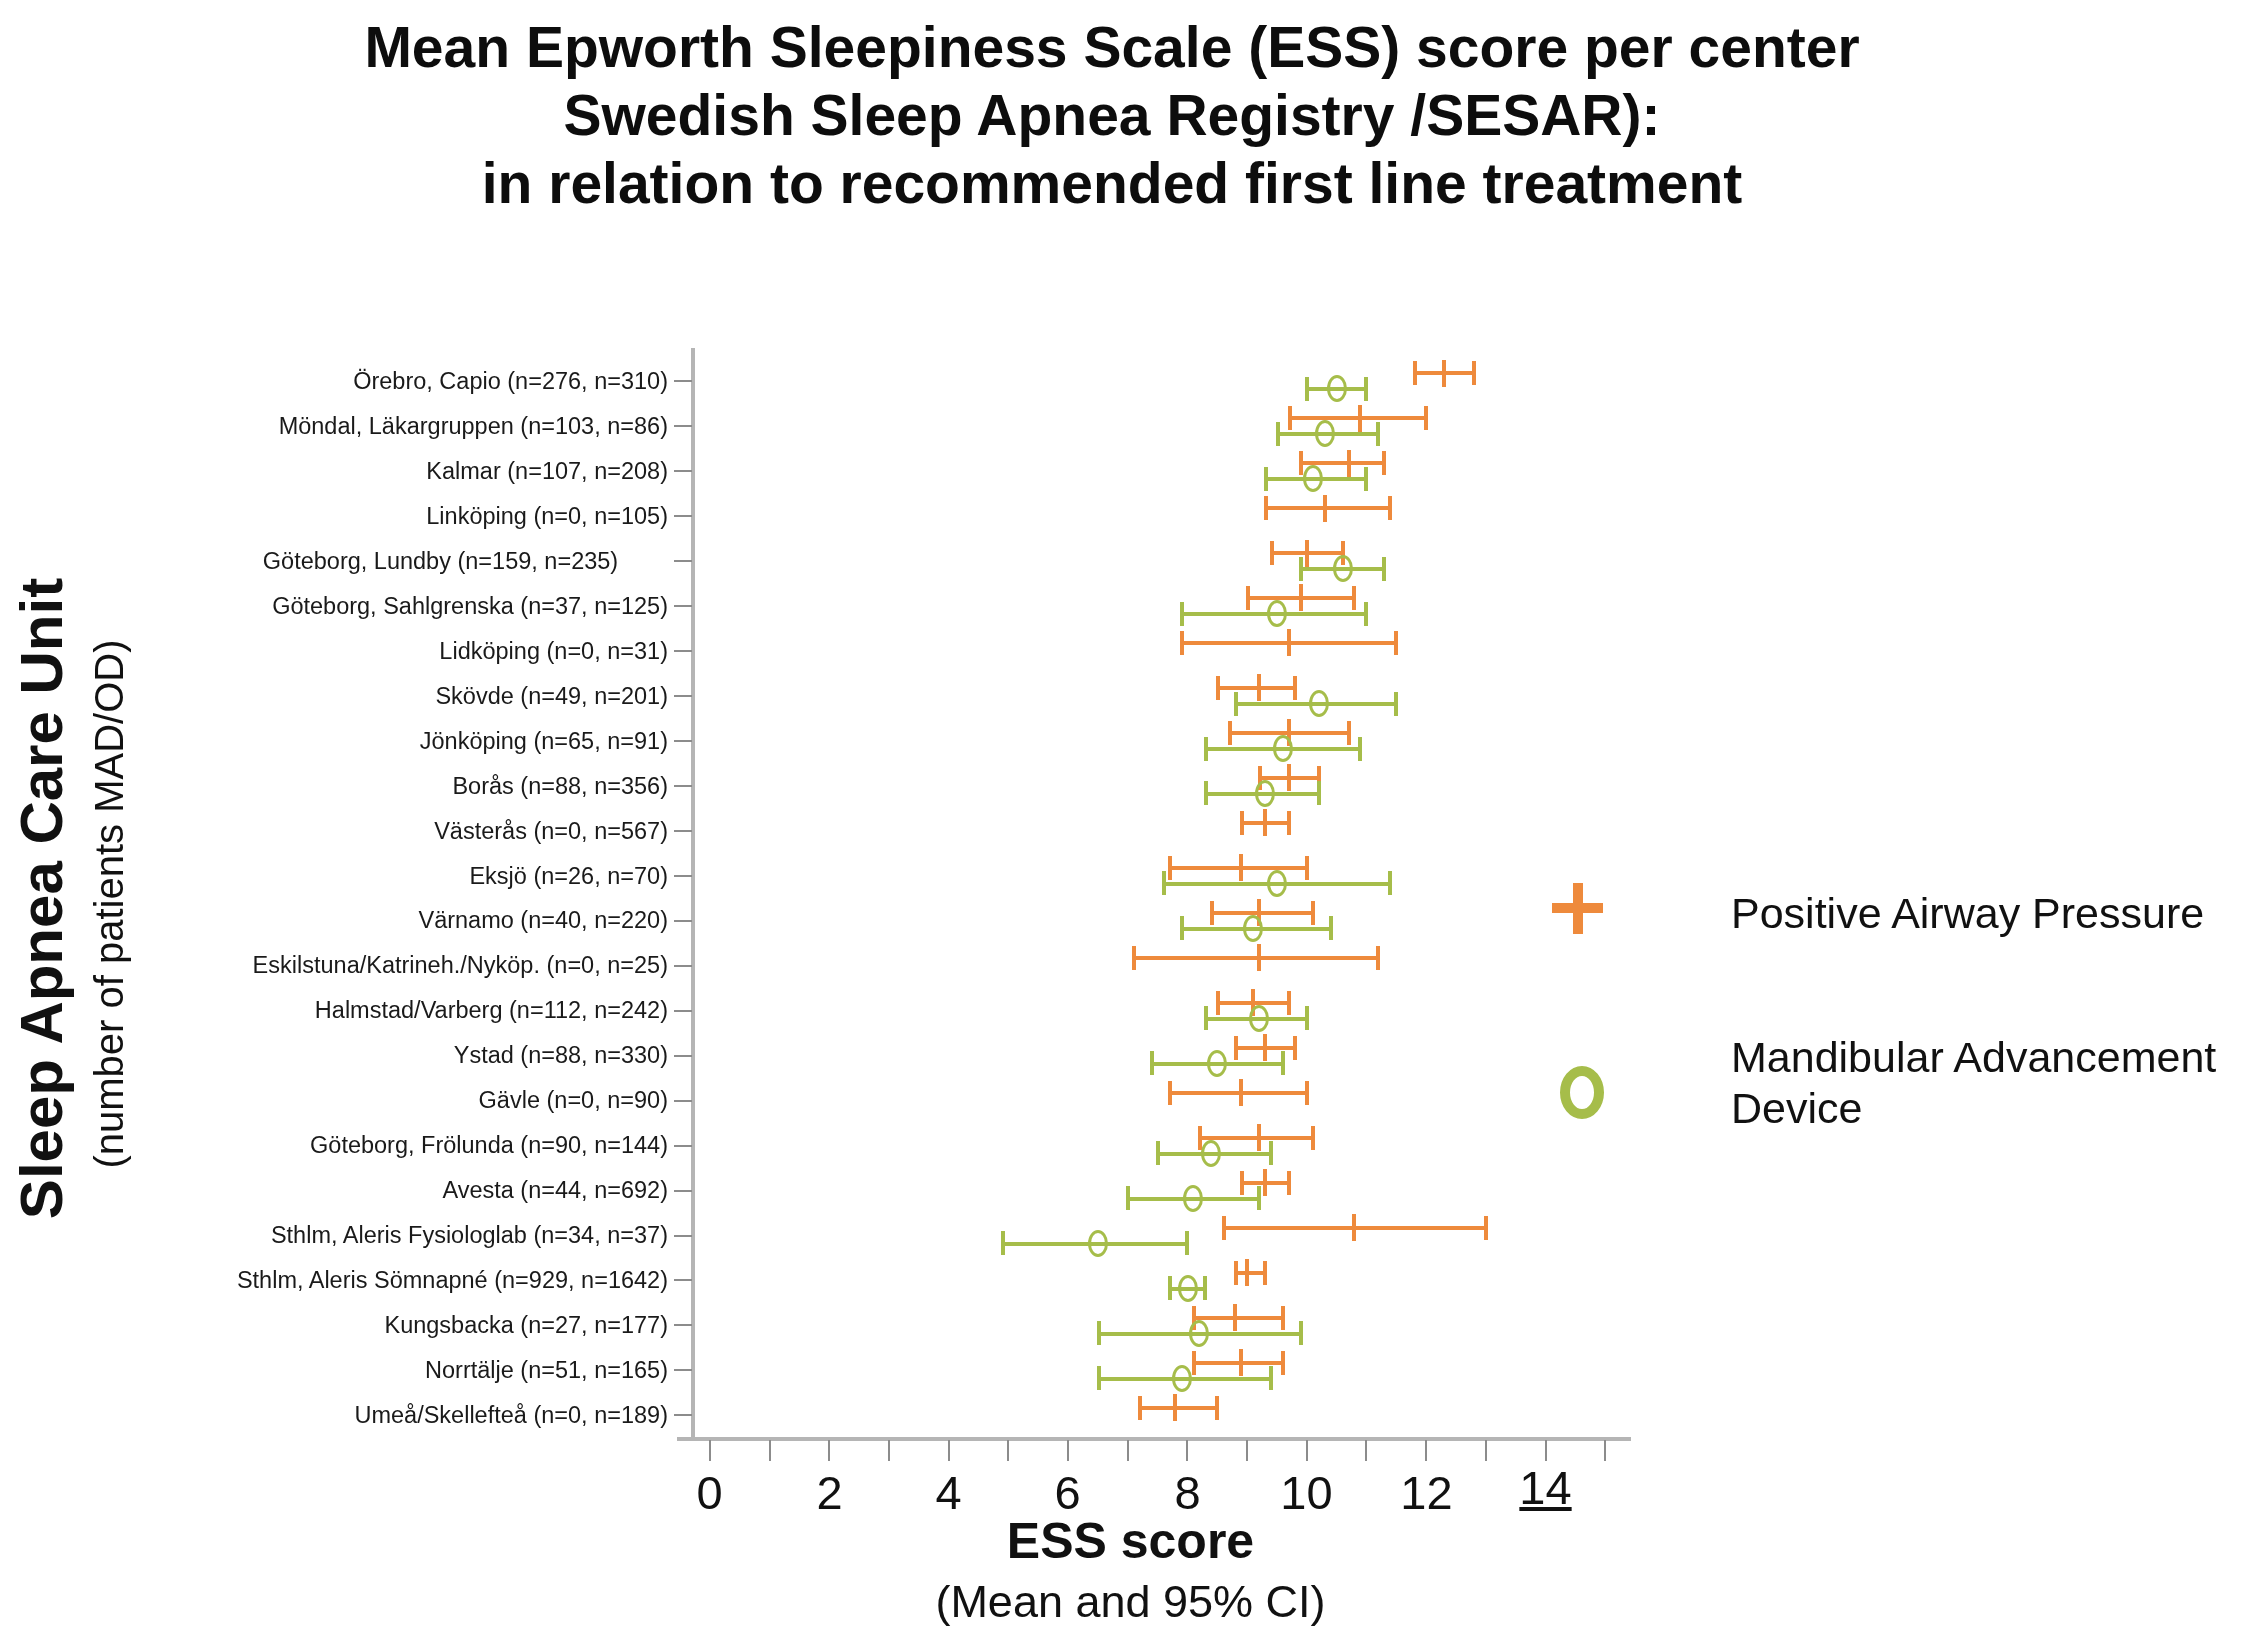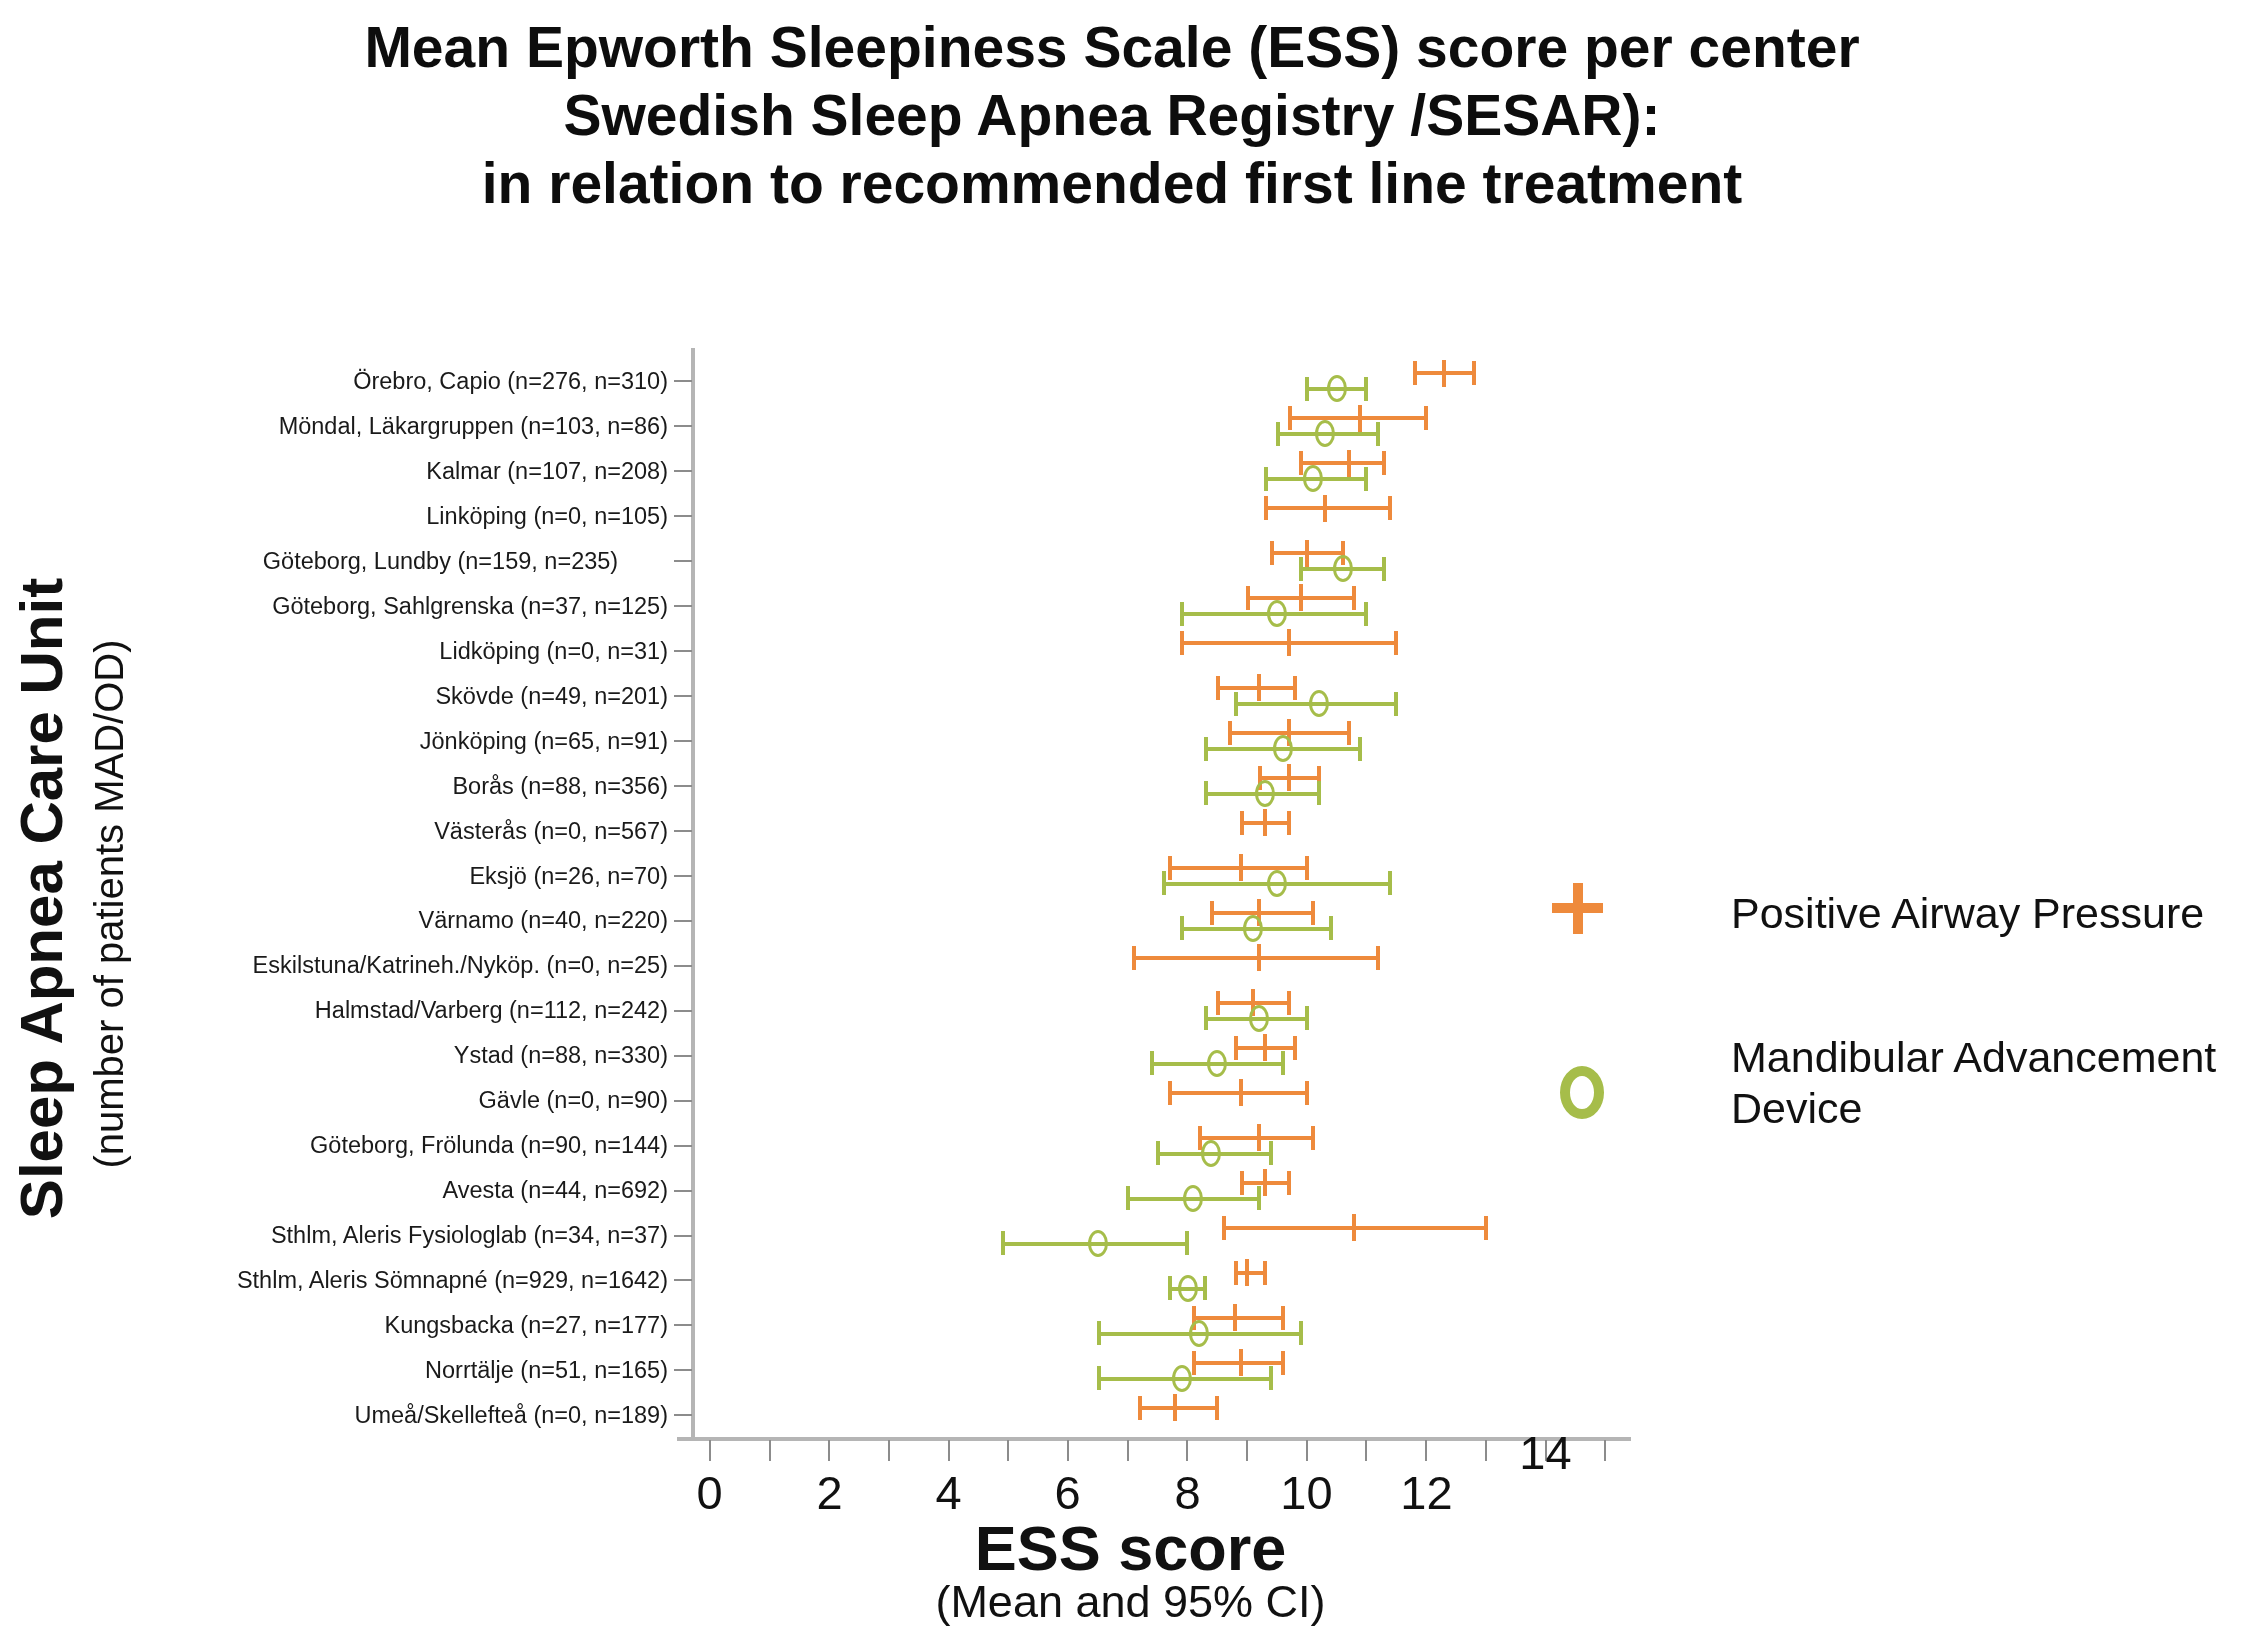--- a/index.html
+++ b/index.html
@@ -39,21 +39,21 @@
     height:28px;line-height:28px;
     font-size:23.5px;text-align:right;
     white-space:nowrap;color:#1a1a1a;
   }
   .x-tick-label{
     width:85px;text-align:center;
     font-size:47px;color:#111;
   }
   #x-axis-title{
     left:846px;top:1512px;width:569px;
-    text-align:center;font-weight:bold;font-size:63px;
+    text-align:center;font-weight:bold;font-size:50px;
   }
   #x-axis-subtitle{
     left:846px;top:1576px;width:569px;
     text-align:center;font-size:45px;
   }
   .err-bar,.err-cap,.err-mid{position:absolute;}
   .mad-ring{
     position:absolute;width:20px;height:27px;
     border-radius:50%;background:transparent;
     box-sizing:border-box;
@@ -151,21 +151,21 @@
       <div class="tick" style="position: absolute; left: 1485px; top: 1440px; width: 2.1px; height: 21px;"></div>
       <div class="tick" style="position: absolute; left: 1545px; top: 1440px; width: 2.1px; height: 21px;"></div>
       <div class="tick" style="position: absolute; left: 1604px; top: 1440px; width: 2.1px; height: 21px;"></div>
       <div class="x-tick-label" style="position: absolute; left: 667px; top: 1465px;">0</div>
       <div class="x-tick-label" style="position: absolute; left: 787px; top: 1465px;">2</div>
       <div class="x-tick-label" style="position: absolute; left: 906px; top: 1465px;">4</div>
       <div class="x-tick-label" style="position: absolute; left: 1025px; top: 1465px;">6</div>
       <div class="x-tick-label" style="position: absolute; left: 1145px; top: 1465px;">8</div>
       <div class="x-tick-label" style="position: absolute; left: 1264px; top: 1465px;">10</div>
       <div class="x-tick-label" style="position: absolute; left: 1384px; top: 1465px;">12</div>
-      <div class="x-tick-label" style="position: absolute; left: 1503px; top: 1425px;">14</div>
+      <div class="x-tick-label" style="position: absolute; left: 1503px; top: 1460px; text-decoration: underline;">14</div>
       <div class="err-bar" style="position: absolute; left: 1414px; top: 371px; width: 60px; height: 3.6px; background: rgb(238, 138, 60);"></div>
       <div class="err-cap" style="position: absolute; left: 1413px; top: 361px; width: 3.6px; height: 24px; background: rgb(238, 138, 60);"></div>
       <div class="err-cap" style="position: absolute; left: 1472px; top: 361px; width: 3.6px; height: 24px; background: rgb(238, 138, 60);"></div>
       <div class="err-mid" style="position: absolute; left: 1442px; top: 360px; width: 4.3px; height: 27px; background: rgb(238, 138, 60);"></div>
       <div class="err-bar" style="position: absolute; left: 1289px; top: 416px; width: 137px; height: 3.6px; background: rgb(238, 138, 60);"></div>
       <div class="err-cap" style="position: absolute; left: 1288px; top: 406px; width: 3.6px; height: 24px; background: rgb(238, 138, 60);"></div>
       <div class="err-cap" style="position: absolute; left: 1424px; top: 406px; width: 3.6px; height: 24px; background: rgb(238, 138, 60);"></div>
       <div class="err-mid" style="position: absolute; left: 1358px; top: 405px; width: 4.3px; height: 27px; background: rgb(238, 138, 60);"></div>
       <div class="err-bar" style="position: absolute; left: 1301px; top: 461px; width: 84px; height: 3.6px; background: rgb(238, 138, 60);"></div>
       <div class="err-cap" style="position: absolute; left: 1299px; top: 451px; width: 3.6px; height: 24px; background: rgb(238, 138, 60);"></div>

